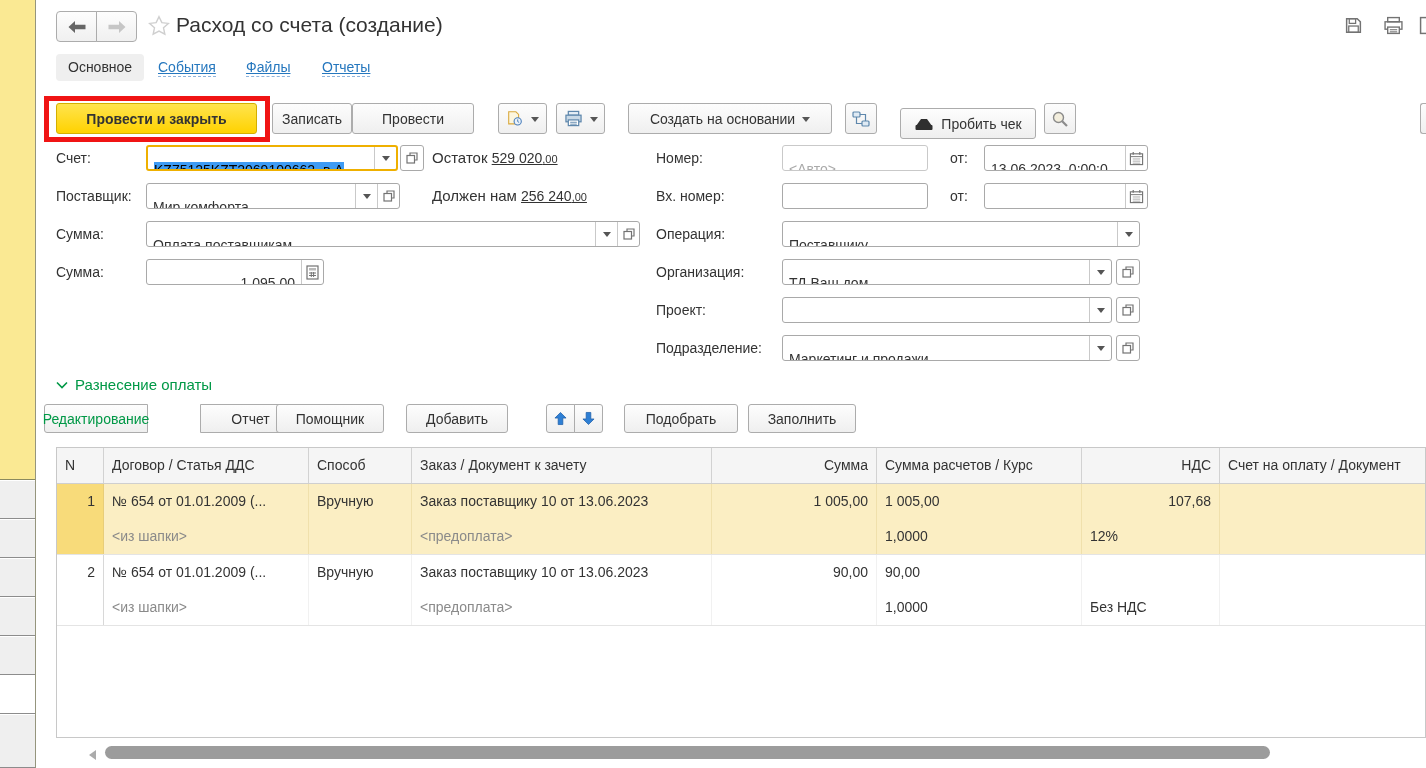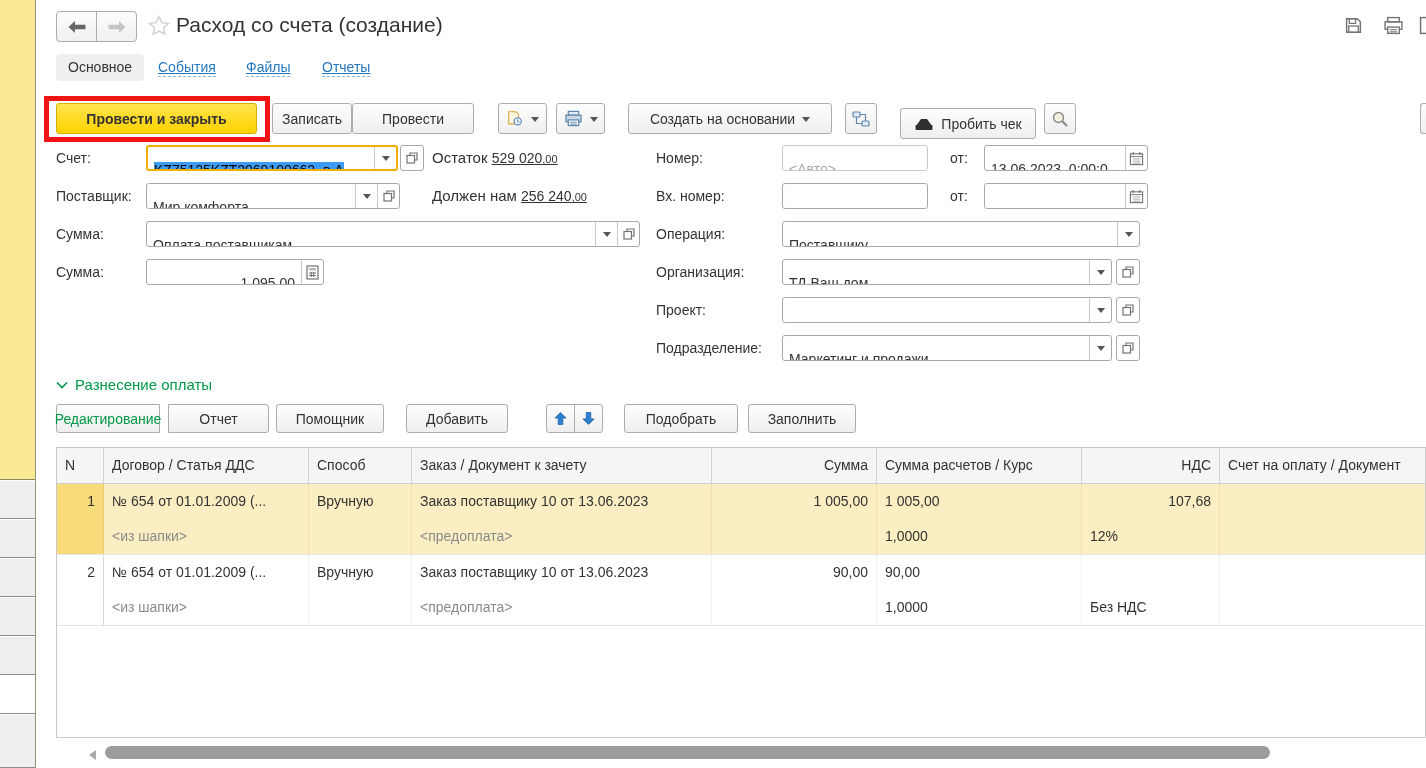--- a/index.html
+++ b/index.html
@@ -346,22 +346,22 @@
       </svg>
   </div>
 
   <div id="section-title">
     <svg width="12" height="8" viewBox="0 0 12 8">
         <path d="M1 1.5l5 5 5-5" fill="none" stroke="#009846" stroke-width="1.6"></path>
       </svg>
     <span>Разнесение оплаты</span>
   </div>
 
-  <div class="sbtn grp-left green-text" style="left:20px; width:104px">Редактирование</div>
-  <div class="sbtn grp-right" style="left:132px; width:101px">Отчет</div>
+  <div class="sbtn grp-left green-text" style="left:8px; width:104px">Редактирование</div>
+  <div class="sbtn grp-right" style="left:164px; width:101px">Отчет</div>
   <div class="sbtn" style="left:240px; width:108px">Помощник</div>
   <div class="sbtn" style="left:370px; width:102px">Добавить</div>
   <div class="sbtn grp-left" style="left:510px; width:29px; padding:0">
     <svg width="13" height="15" viewBox="0 0 14 15">
         <path d="M7 1l6 6H9.5v7h-5V7H1z" fill="#2E7FD4" stroke="#1E5FA8" stroke-width=".8"></path>
       </svg>
   </div>
   <div class="sbtn grp-right" style="left:538px; width:29px; padding:0">
     <svg width="13" height="15" viewBox="0 0 14 15">
         <path d="M7 14L1 8h3.5V1h5v7H13z" fill="#2E7FD4" stroke="#1E5FA8" stroke-width=".8"></path>

